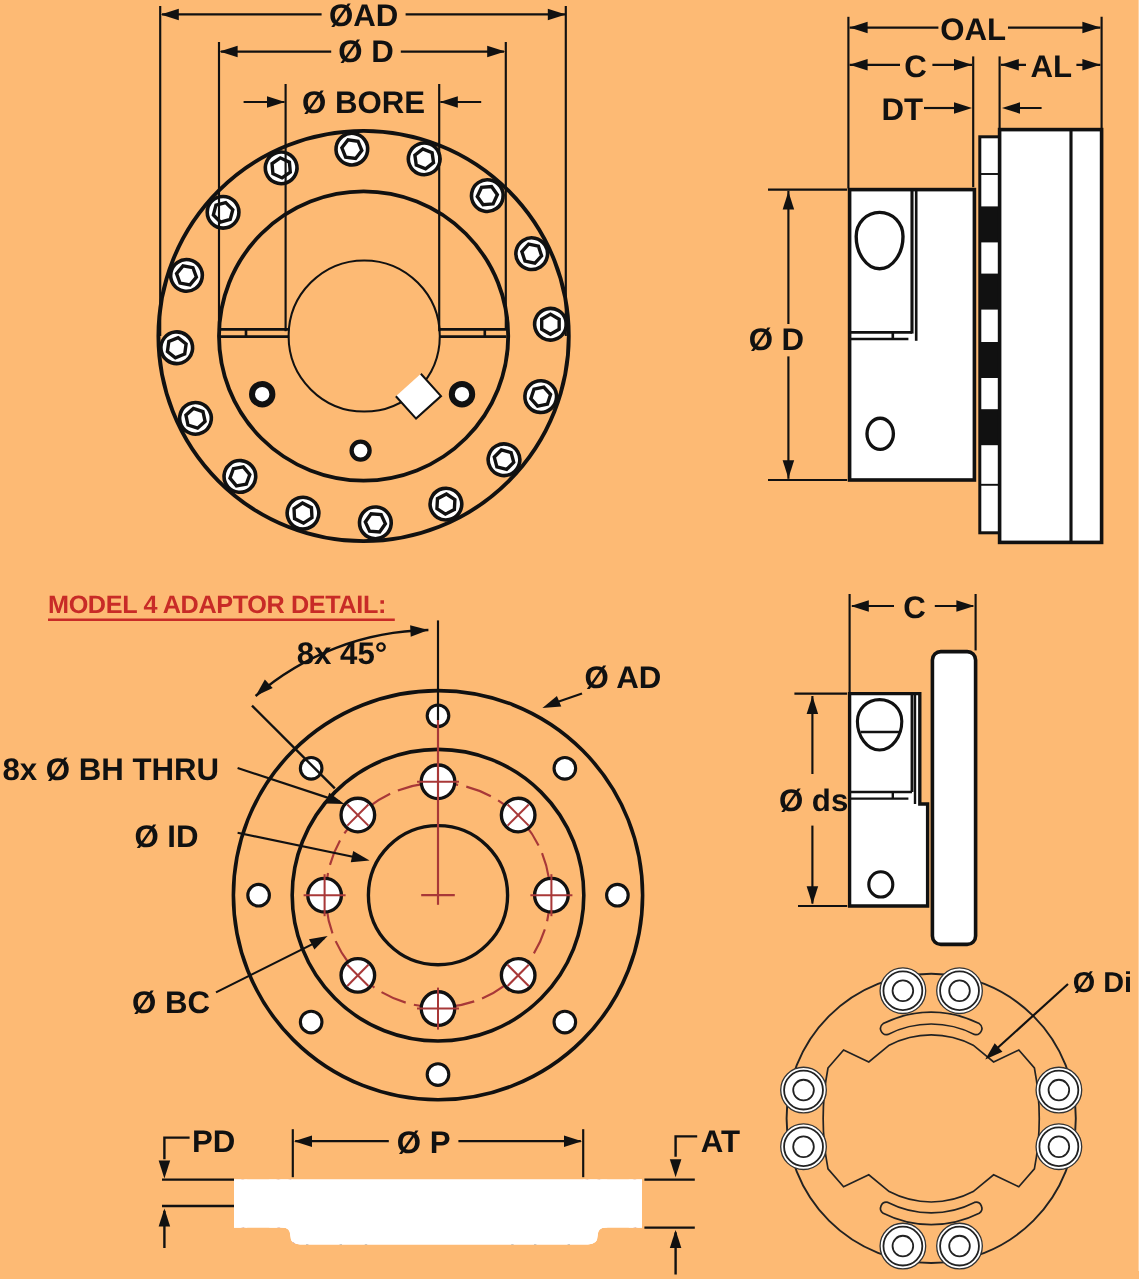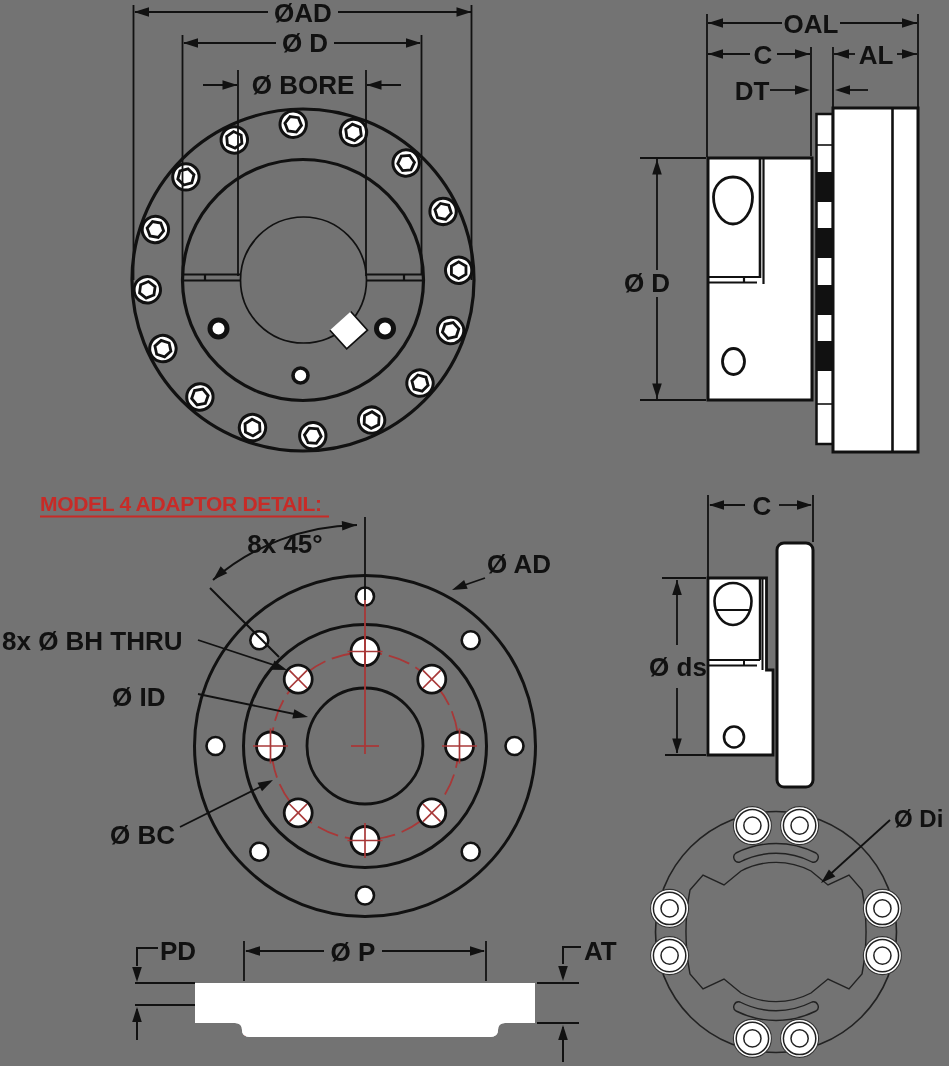--- a/index.html
+++ b/index.html
@@ -1,16 +1,16 @@
 <!DOCTYPE html>
 <html><head>
 <meta charset="utf-8">
 <style>
   html,body{margin:0;padding:0;background:#ffffff;}
-  .canvas{position:relative;width:949px;height:1066px;background:#737373;overflow:hidden;text-align:right;}
+  .canvas{position:relative;width:949px;height:1066px;background:#fdba74;overflow:hidden;text-align:right;}
   svg{display:block;}
   text{font-family:"Liberation Sans","DejaVu Sans",sans-serif;font-weight:bold;fill:#111;}
   .dim{font-size:26px;}
   .dim-sm{font-size:24px;}
   .title-red{font-size:21px;fill:#c82b27;letter-spacing:-0.3px;}
 </style>
 </head>
 <body>
 
 <div class="canvas">

